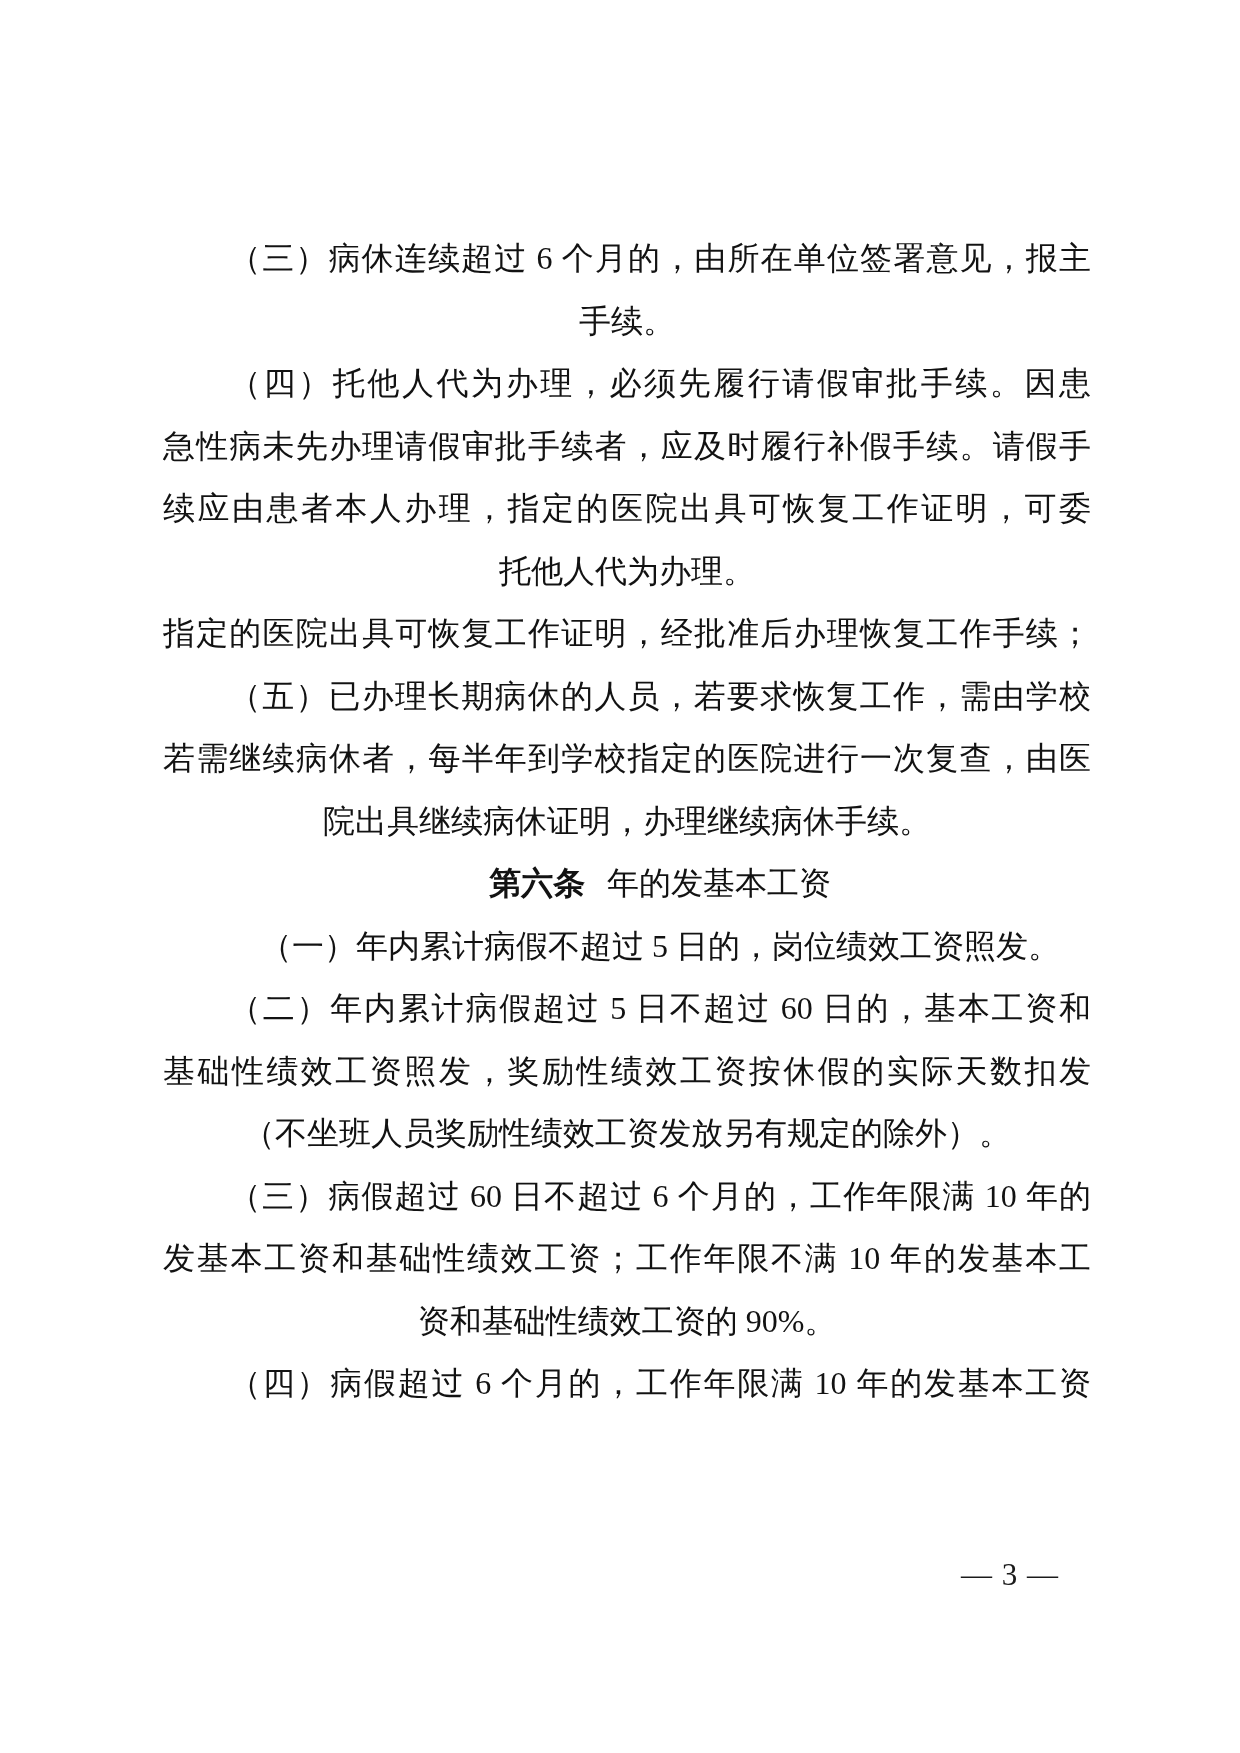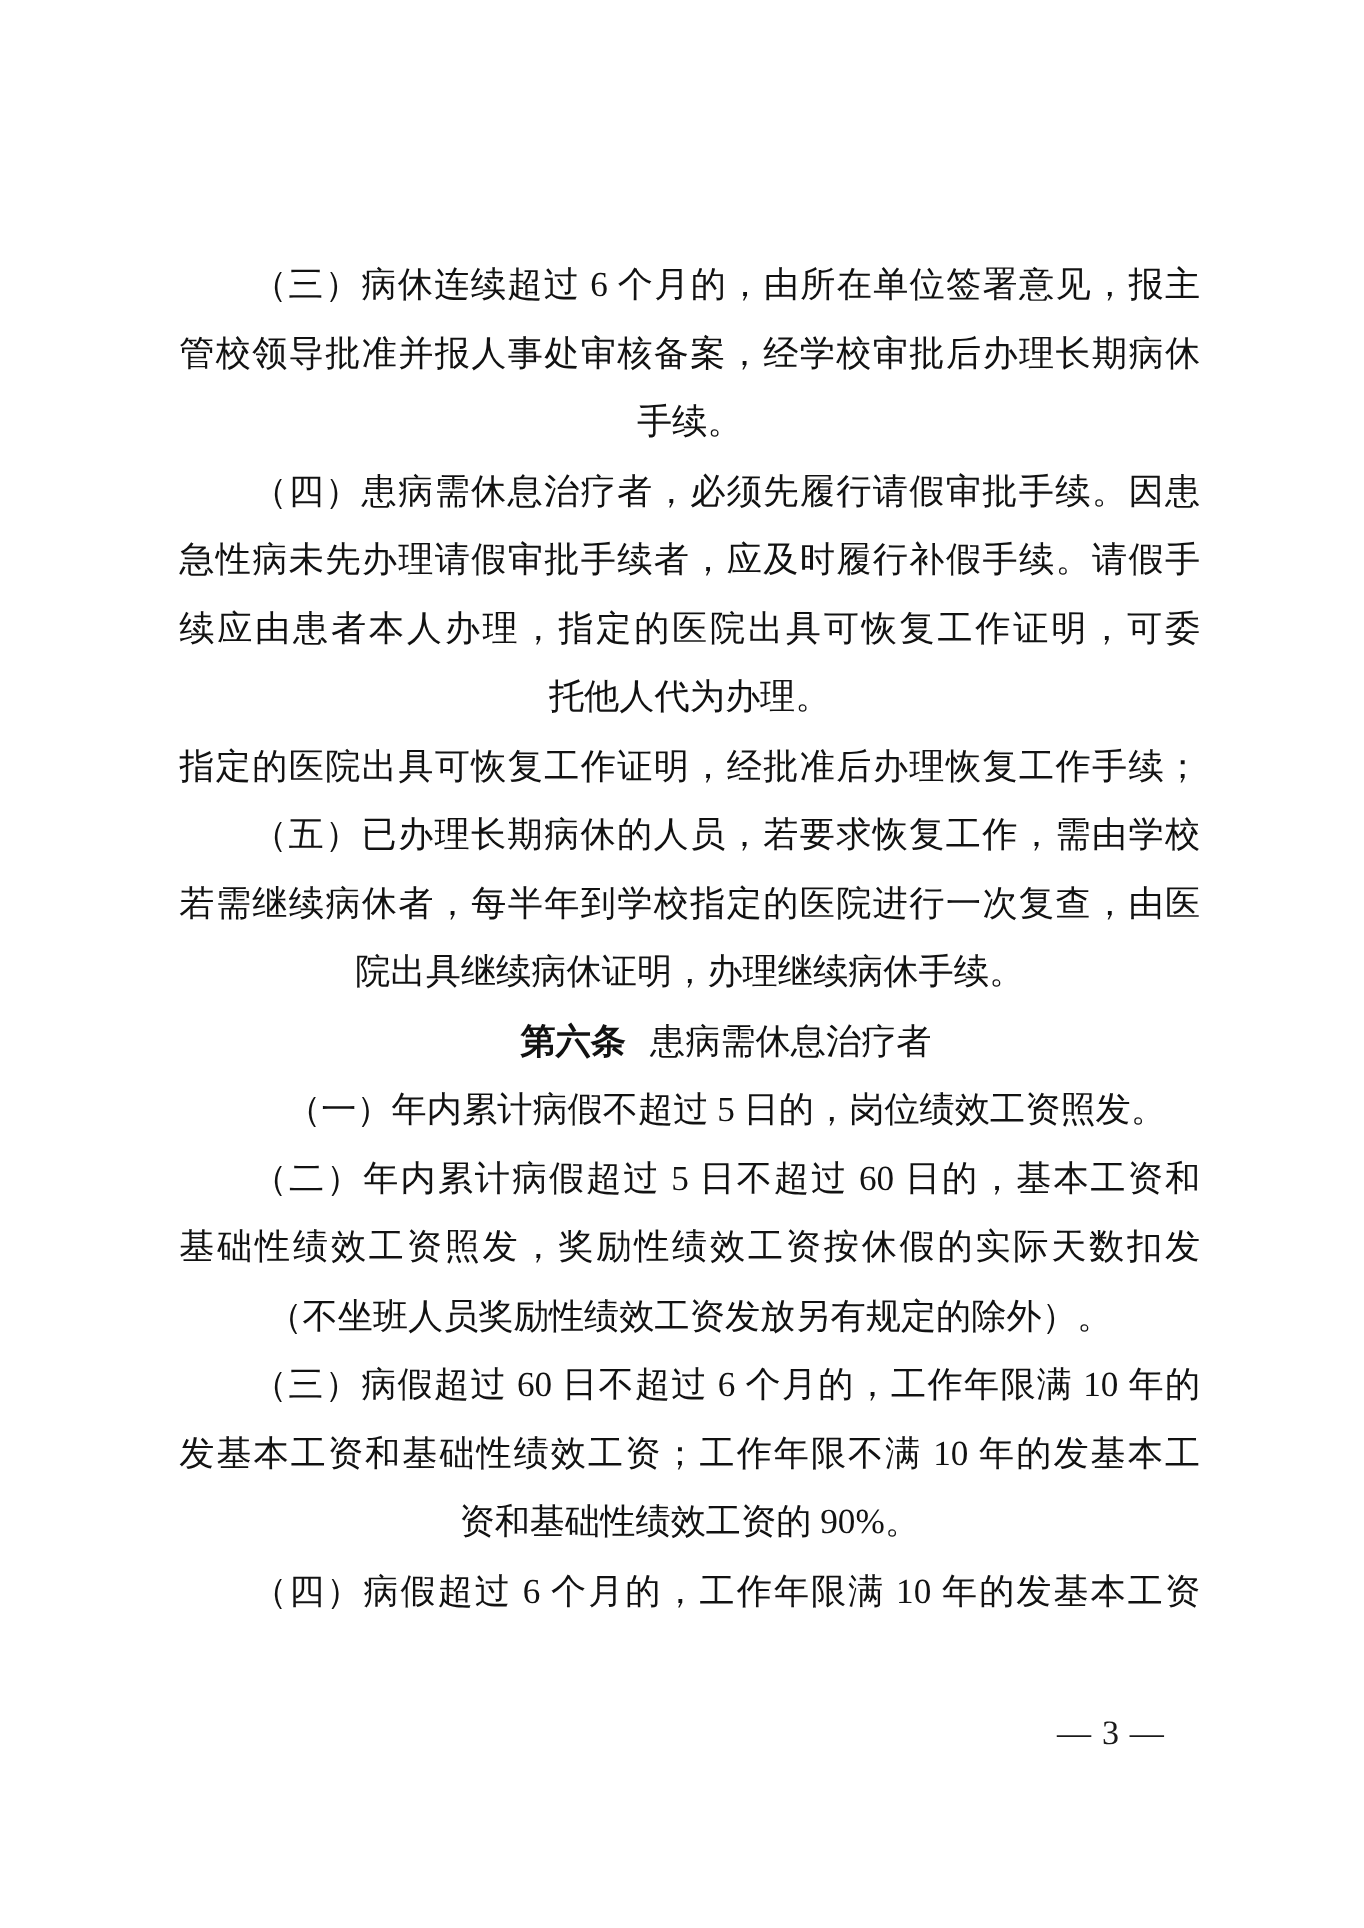--- a/index.html
+++ b/index.html
@@ -58,32 +58,31 @@
     letter-spacing: 1px;
     color: #1a1a1a;
   }
 </style>
 </head>
 <body>
 
 <div class="page">
   <div class="text-block">
     <div class="line indent stretch">（三）病休连续超过 6 个月的，由所在单位签署意见，报主</div>
-    <div class="line stretch">管校领导批准并报人事处审核备案，经学校审批后办理长期病休</div>
     <div class="line">手续。</div>
-    <div class="line indent stretch">（四）患病需休息治疗者，必须先履行请假审批手续。因患</div>
+    <div class="line indent stretch">（四）托他人代为办理，必须先履行请假审批手续。因患</div>
     <div class="line stretch">急性病未先办理请假审批手续者，应及时履行补假手续。请假手</div>
     <div class="line stretch">续应由患者本人办理，指定的医院出具可恢复工作证明，可委</div>
     <div class="line">托他人代为办理。</div>
     <div class="line stretch">指定的医院出具可恢复工作证明，经批准后办理恢复工作手续；</div>
     <div class="line indent stretch">（五）已办理长期病休的人员，若要求恢复工作，需由学校</div>
     <div class="line stretch">若需继续病休者，每半年到学校指定的医院进行一次复查，由医</div>
     <div class="line">院出具继续病休证明，办理继续病休手续。</div>
     <div class="line indent">
-      <span class="article-number">第六条</span><span class="article-title">患病需休息治疗者</span>
+      <span class="article-number">第六条</span><span class="article-title">年的发基本工资</span>
     </div>
     <div class="line indent">（一）年内累计病假不超过 5 日的，岗位绩效工资照发。</div>
     <div class="line indent stretch">（二）年内累计病假超过 5 日不超过 60 日的，基本工资和</div>
     <div class="line stretch">基础性绩效工资照发，奖励性绩效工资按休假的实际天数扣发</div>
     <div class="line">（不坐班人员奖励性绩效工资发放另有规定的除外）。</div>
     <div class="line indent stretch">（三）病假超过 60 日不超过 6 个月的，工作年限满 10 年的</div>
     <div class="line stretch">发基本工资和基础性绩效工资；工作年限不满 10 年的发基本工</div>
     <div class="line">资和基础性绩效工资的 90%。</div>
     <div class="line indent stretch">（四）病假超过 6 个月的，工作年限满 10 年的发基本工资</div>
   </div>

